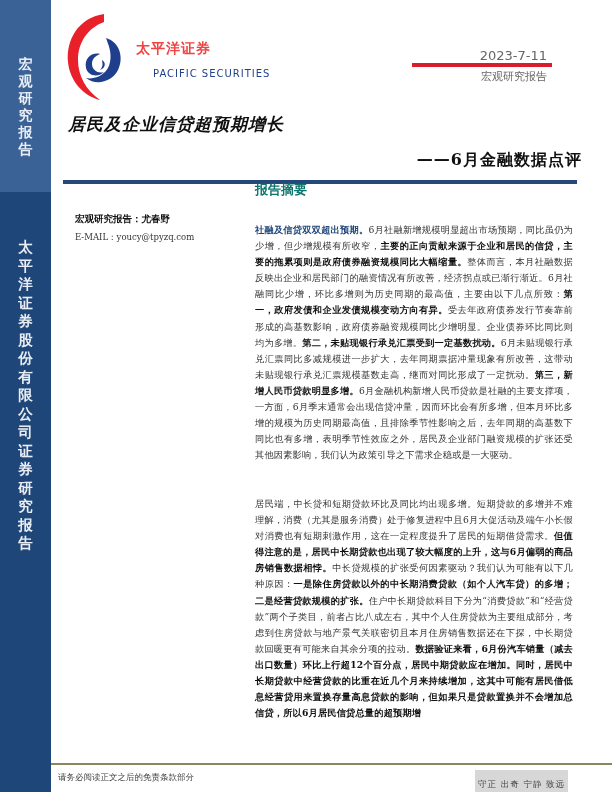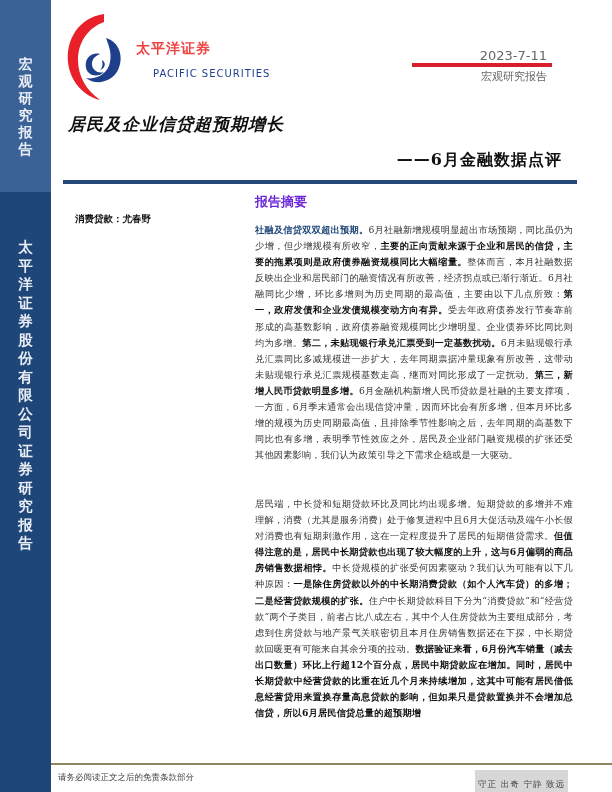--- a/index.html
+++ b/index.html
@@ -50,33 +50,33 @@
   .doc-type {
     position: absolute; right: 65px; top: 69px;
     font-family: "DejaVu Sans", sans-serif; font-size: 11px; color: #666;
   }
 
   .main-title {
     position: absolute; left: 68px; top: 113px; font-size: 17px; font-weight: bold;
     font-style: italic; color: #111; letter-spacing: 1px;
   }
   .subtitle {
-    position: absolute; right: 50px; top: 150px; font-size: 16px; font-weight: bold;
+    position: absolute; right: 30px; top: 150px; font-size: 16px; font-weight: bold;
     color: #111; letter-spacing: 1px;
   }
 
   .blue-rule {
     position: absolute; left: 63px; top: 180px; width: 514px; height: 4px; background: #24487a;
   }
 
   .analyst { position: absolute; left: 75px; top: 210px; font-size: 8.5px; line-height: 18px; color: #333; }
   .analyst .name { font-weight: bold; font-size: 9.5px; color: #111; }
 
   .summary-heading {
-    position: absolute; left: 255px; top: 193px; font-size: 13px; font-weight: bold; color: #6d28d9;
+    position: absolute; left: 255px; top: 181px; font-size: 13px; font-weight: bold; color: #0f766e;
   }
   .body-text {
     position: absolute; left: 255px; width: 318px; font-size: 9.2px; line-height: 16.1px;
     color: #333; text-align: justify; letter-spacing: 0.2px;
   }
   .p1 { top: 222px; }
   .p2 { top: 496px; }
   .hl { color: #1f4678; font-weight: bold; margin-top: 44px; }
   .b { font-weight: bold; color: #111; }
 
@@ -138,21 +138,22 @@
 <div class="date">2023-7-11</div>
 <div class="red-rule"></div>
 <div class="doc-type">宏观研究报告</div>
 
 <div class="main-title">居民及企业信贷超预期增长</div>
 <div class="subtitle">——6月金融数据点评</div>
 
 <div class="blue-rule"></div>
 
 <div class="analyst">
-  <div class="name">消费贷款：尤春野</div>
+  <div class="name">宏观研究报告：尤春野</div>
+  <div>E-MAIL：youcy@tpyzq.com</div>
 </div>
 
 <div class="summary-heading">报告摘要</div>
 
 <div class="body-text p1">
   <span class="hl">社融及信贷双双超出预期。</span><span>6月社融新增规模明显超出市场预期，同比虽仍为少增，但少增规模有所收窄，</span><span class="b">主要的正向贡献来源于企业和居民的信贷，主要的拖累项则是政府债券融资规模同比大幅缩量。</span><span>整体而言，本月社融数据反映出企业和居民部门的融资情况有所改善，经济拐点或已渐行渐近。6月社融同比少增，环比多增则为历史同期的最高值，主要由以下几点所致：</span><span class="b">第一，政府发债和企业发债规模变动方向有异。</span><span>受去年政府债券发行节奏靠前形成的高基数影响，政府债券融资规模同比少增明显。企业债券环比同比则均为多增。</span><span class="b">第二，未贴现银行承兑汇票受到一定基数扰动。</span><span>6月未贴现银行承兑汇票同比多减规模进一步扩大，去年同期票据冲量现象有所改善，这带动未贴现银行承兑汇票规模基数走高，继而对同比形成了一定扰动。</span><span class="b">第三，新增人民币贷款明显多增。</span><span>6月金融机构新增人民币贷款是社融的主要支撑项，一方面，6月季末通常会出现信贷冲量，因而环比会有所多增，但本月环比多增的规模为历史同期最高值，且排除季节性影响之后，去年同期的高基数下同比也有多增，表明季节性效应之外，居民及企业部门融资规模的扩张还受其他因素影响，我们认为政策引导之下需求企稳或是一大驱动。</span>
 </div>
 
 <div class="body-text p2">
   <span>居民端，中长贷和短期贷款环比及同比均出现多增。短期贷款的多增并不难理解，消费（尤其是服务消费）处于修复进程中且6月大促活动及端午小长假对消费也有短期刺激作用，这在一定程度提升了居民的短期借贷需求。</span><span class="b">但值得注意的是，居民中长期贷款也出现了较大幅度的上升，这与6月偏弱的商品房销售数据相悖。</span><span>中长贷规模的扩张受何因素驱动？我们认为可能有以下几种原因：</span><span class="b">一是除住房贷款以外的中长期消费贷款（如个人汽车贷）的多增；二是经营贷款规模的扩张。</span><span>住户中长期贷款科目下分为“消费贷款”和“经营贷款”两个子类目，前者占比八成左右，其中个人住房贷款为主要组成部分，考虑到住房贷款与地产景气关联密切且本月住房销售数据还在下探，中长期贷款回暖更有可能来自其余分项的拉动。</span><span class="b">数据验证来看，6月份汽车销量（减去出口数量）环比上行超12个百分点，居民中期贷款应在增加。同时，居民中长期贷款中经营贷款的比重在近几个月来持续增加，这其中可能有居民借低息经营贷用来置换存量高息贷款的影响，但如果只是贷款置换并不会增加总信贷，所以6月居民信贷总量的超预期增</span>

